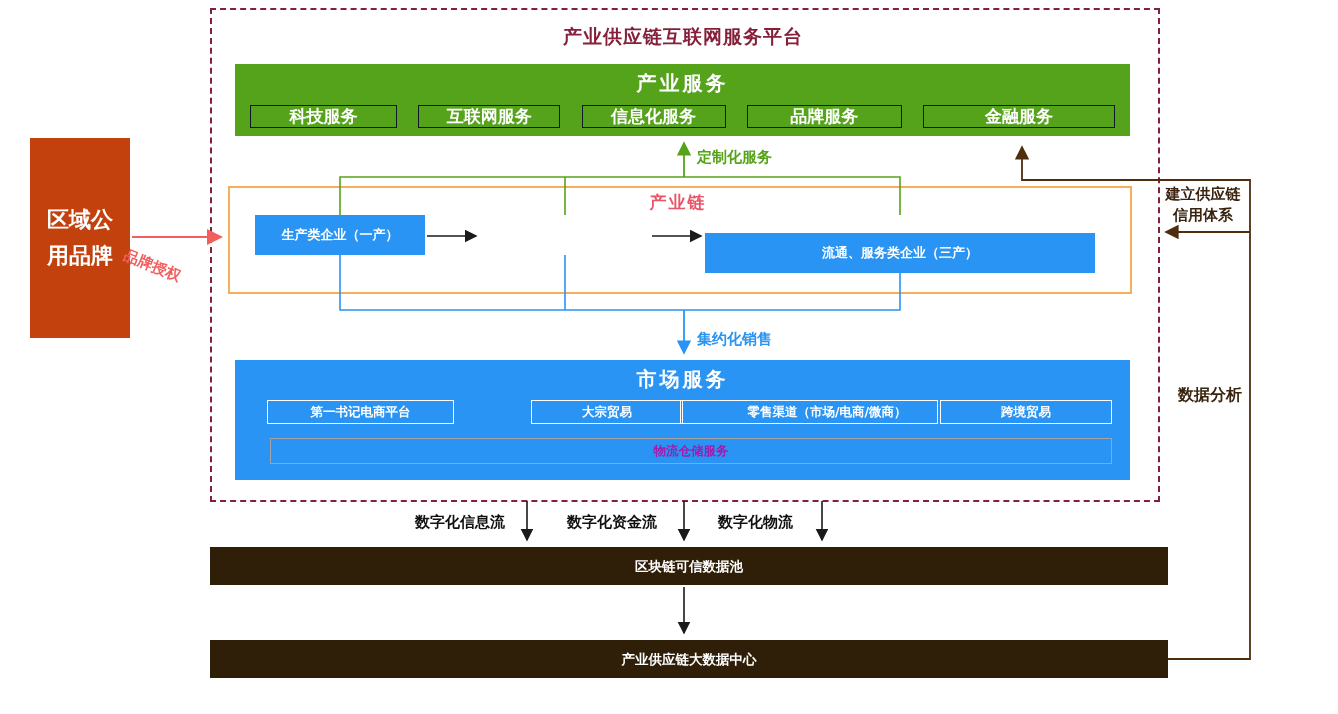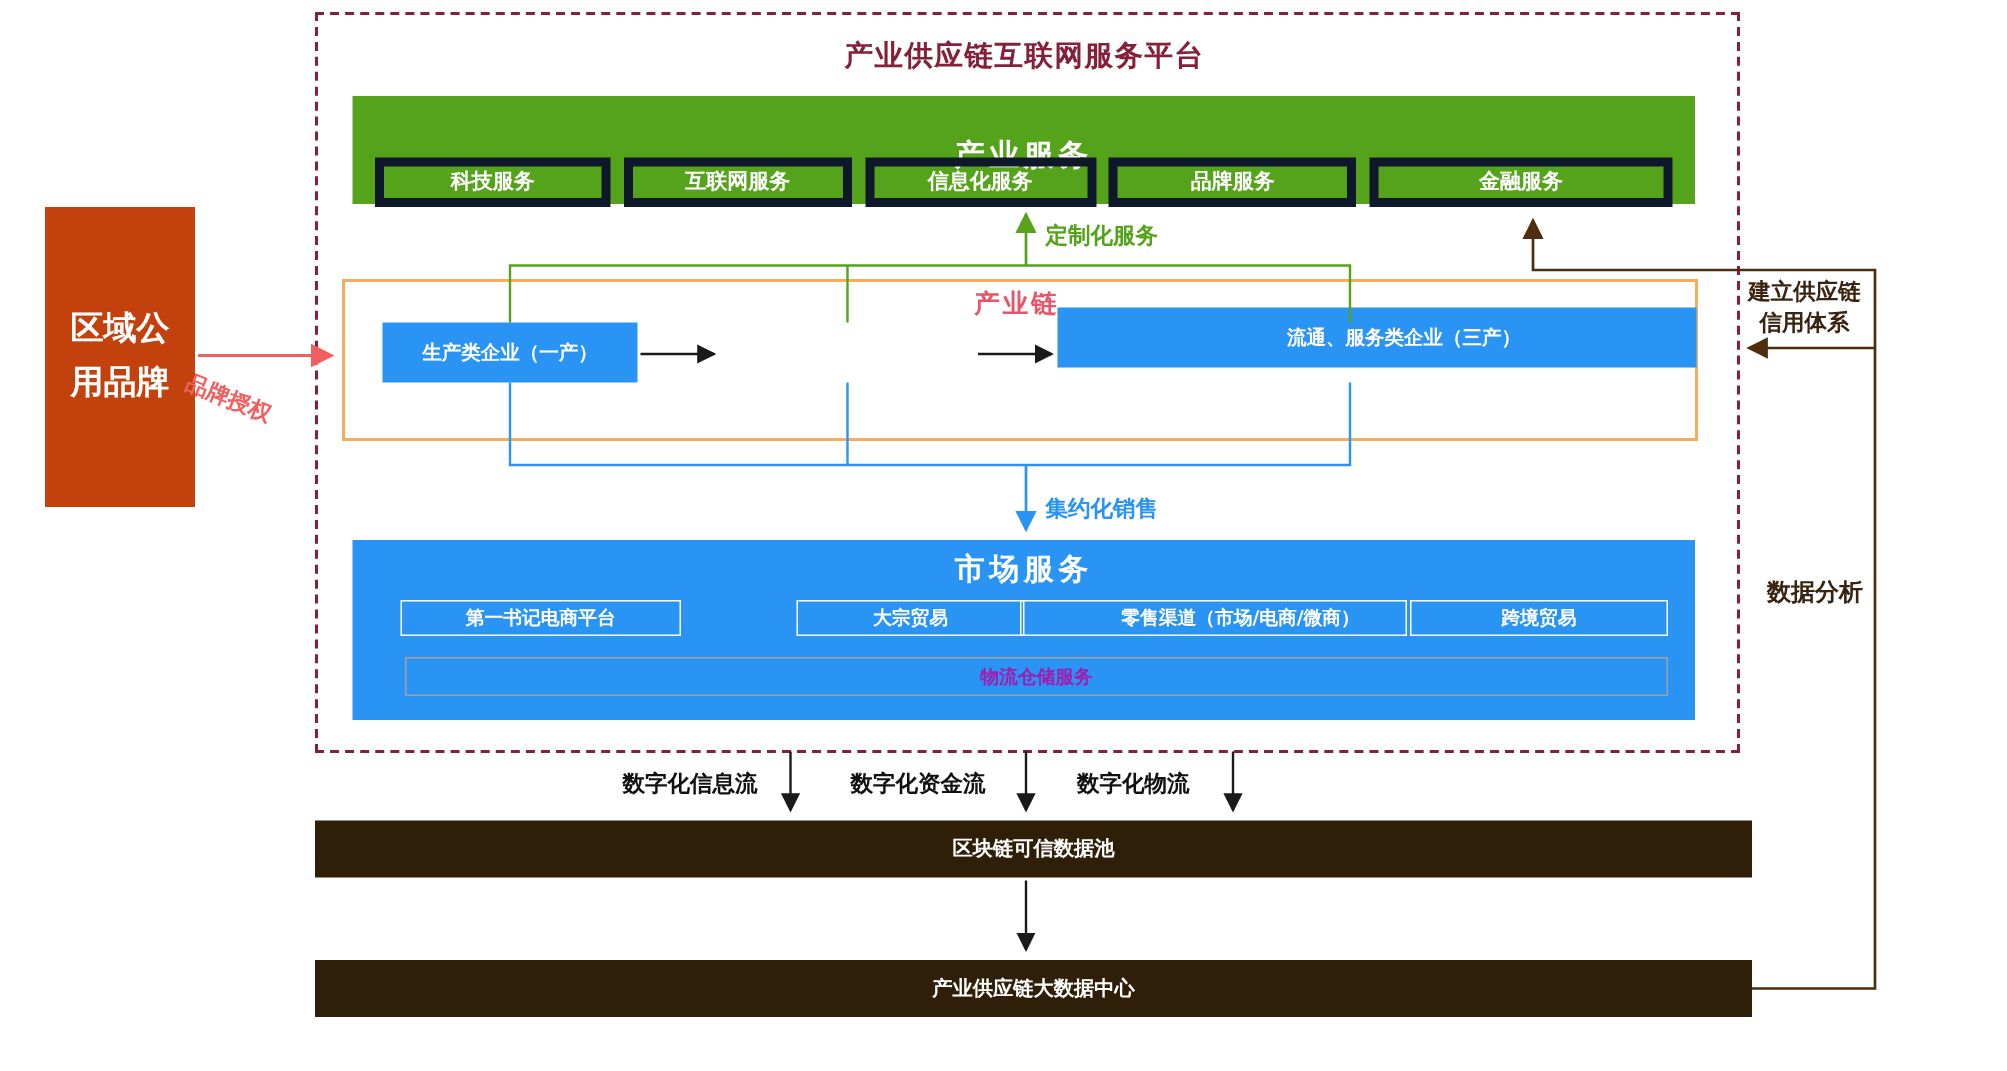--- a/index.html
+++ b/index.html
@@ -4,31 +4,31 @@
 <style>
   html,body{margin:0;padding:0;background:#fff;}
   .canvas{position:relative;width:1338px;height:714px;background:#ffffff;
           font-family:"DejaVu Sans","Liberation Sans",sans-serif;overflow:hidden;}
   .abs{position:absolute;}
 
   .dashed-frame{left:210px;top:8px;width:946px;height:490px;border:2px dashed #84203a;}
   .platform-title{left:210px;top:24px;width:946px;text-align:center;font-size:19px;font-weight:bold;color:#84203a;letter-spacing:1px;}
 
   .green-bar{left:235px;top:64px;width:895px;height:72px;background:#55a31a;}
-  .green-title{left:235px;top:70px;width:895px;text-align:center;color:#fff;font-size:20px;font-weight:bold;letter-spacing:3px;margin-top:20px;}
+  .green-title{left:235px;top:70px;width:895px;text-align:center;color:#fff;font-size:20px;font-weight:bold;letter-spacing:3px;}
   .green-items{left:250px;top:105px;width:865px;height:23px;display:flex;justify-content:space-between;}
-  .g-item{border:6px solid #0f172a;color:#fff;font-size:14px;font-weight:bold;text-align:center;line-height:21px;height:21px;}
+  .g-item{border:1px solid #0f172a;color:#fff;font-size:17px;font-weight:bold;text-align:center;line-height:21px;height:21px;}
   .g0{width:145px}.g1{width:140px}.g2{width:142px}.g3{width:153px}.g4{width:190px}
 
   .orange-frame{left:228px;top:186px;width:900px;height:104px;border:2px solid #f5ad5c;}
   .chain-title{left:228px;top:191px;width:900px;text-align:center;color:#e85568;font-size:17px;font-weight:bold;letter-spacing:2px;}
   .chain-box{background:#2994f3;color:#fff;font-size:13px;font-weight:bold;display:flex;align-items:center;justify-content:center;}
   .cb1{left:255px;top:215px;width:170px;height:40px;}
   .cb2{left:480px;top:215px;width:170px;height:40px;}
-  .cb3{left:705px;top:205px;width:390px;height:40px;padding-left:36px;}
+  .cb3{left:705px;top:233px;width:390px;height:40px;}
 
   .market-bar{left:235px;top:360px;width:895px;height:120px;background:#2994f3;}
   .market-title{left:235px;top:366px;width:895px;text-align:center;color:#fff;font-size:20px;font-weight:bold;letter-spacing:3px;}
   .m-item{border:1px solid #fff;color:#fff;font-size:12.5px;font-weight:bold;text-align:center;line-height:22px;height:22px;}
   .mi0{left:267px;top:400px;width:185px;}
   .mi1{left:487px;top:400px;width:150px;margin-left:44px;}
   .mi2{left:680px;top:400px;width:220px;padding-left:36px;}
   .mi3{left:940px;top:400px;width:170px;}
   .m-wide{left:270px;top:438px;width:840px;height:24px;border:1px solid #a3a3a3;color:#a21caf;font-size:12.5px;font-weight:bold;text-align:center;line-height:24px;}
 

